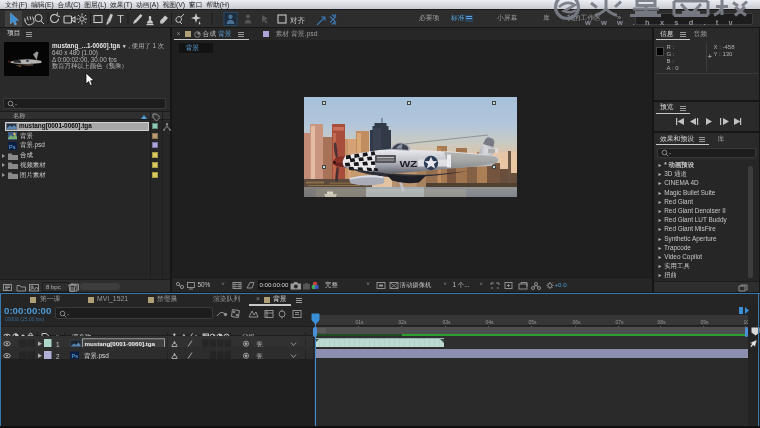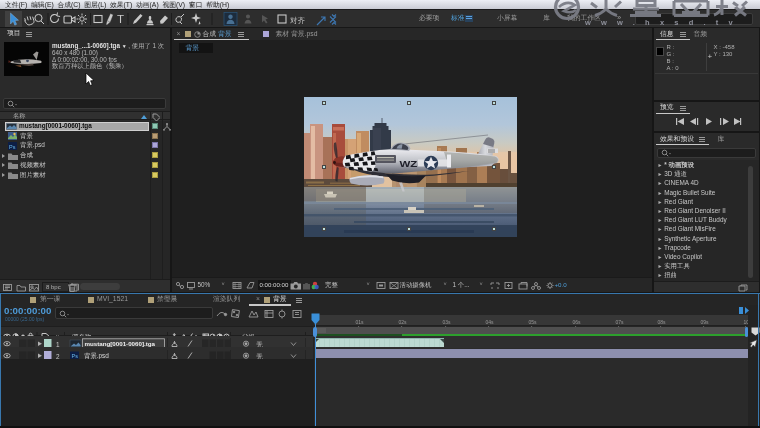--- a/index.html
+++ b/index.html
@@ -221,21 +221,21 @@
     <div class="abs txt" style="left:31px;top:2.5px;font-size:6.8px;color:#c2c2c2;">合成 <span style="color:#5c9fd4;">背景</span></div>
     <div class="abs" style="left:66.0px;top:5.5px;width:6px;height:1px;background:#999;box-shadow:0 -2px #999,0 2px #999;"></div>
     <div class="abs" style="left:2px;top:10.5px;width:75px;height:1.5px;background:#c8c8c8;"></div>
     <div class="abs" style="left:91px;top:3px;width:6px;height:6px;background:#aca6d8;"></div>
     <div class="abs txt" style="left:104px;top:2.5px;font-size:6.8px;color:#9a9a9a;">素材 背景.psd</div>
 
     <div class="abs" style="left:0;top:12px;width:480px;height:237px;background:#1f1f1f;">
       <div class="abs" style="left:7px;top:2.5px;width:34px;height:10px;background:#131313;"></div>
       <div class="abs txt" style="left:14px;top:4.5px;font-size:6.8px;color:#5c9fd4;">背景</div>
 
-      <div class="abs" id="photo" style="left:132.5px;top:57px;width:213px;height:140px;overflow:hidden;">
+      <div class="abs" id="photo" style="left:132.5px;top:57px;width:213px;height:100px;overflow:hidden;">
         <svg width="213" height="140" viewBox="0 0 213 140">
           <defs>
             <linearGradient id="sky" x1="0" y1="0" x2="0" y2="1">
               <stop offset="0" stop-color="#a6c1da"></stop>
                 <stop offset="0.3" stop-color="#b2c6da"></stop>
                 <stop offset="0.5" stop-color="#c9cac2"></stop>
                 <stop offset="0.62" stop-color="#dcc5aa"></stop>
                 <stop offset="0.7" stop-color="#e2c2a0"></stop>
             </linearGradient>
             <linearGradient id="water" x1="0" y1="0" x2="0" y2="1">

